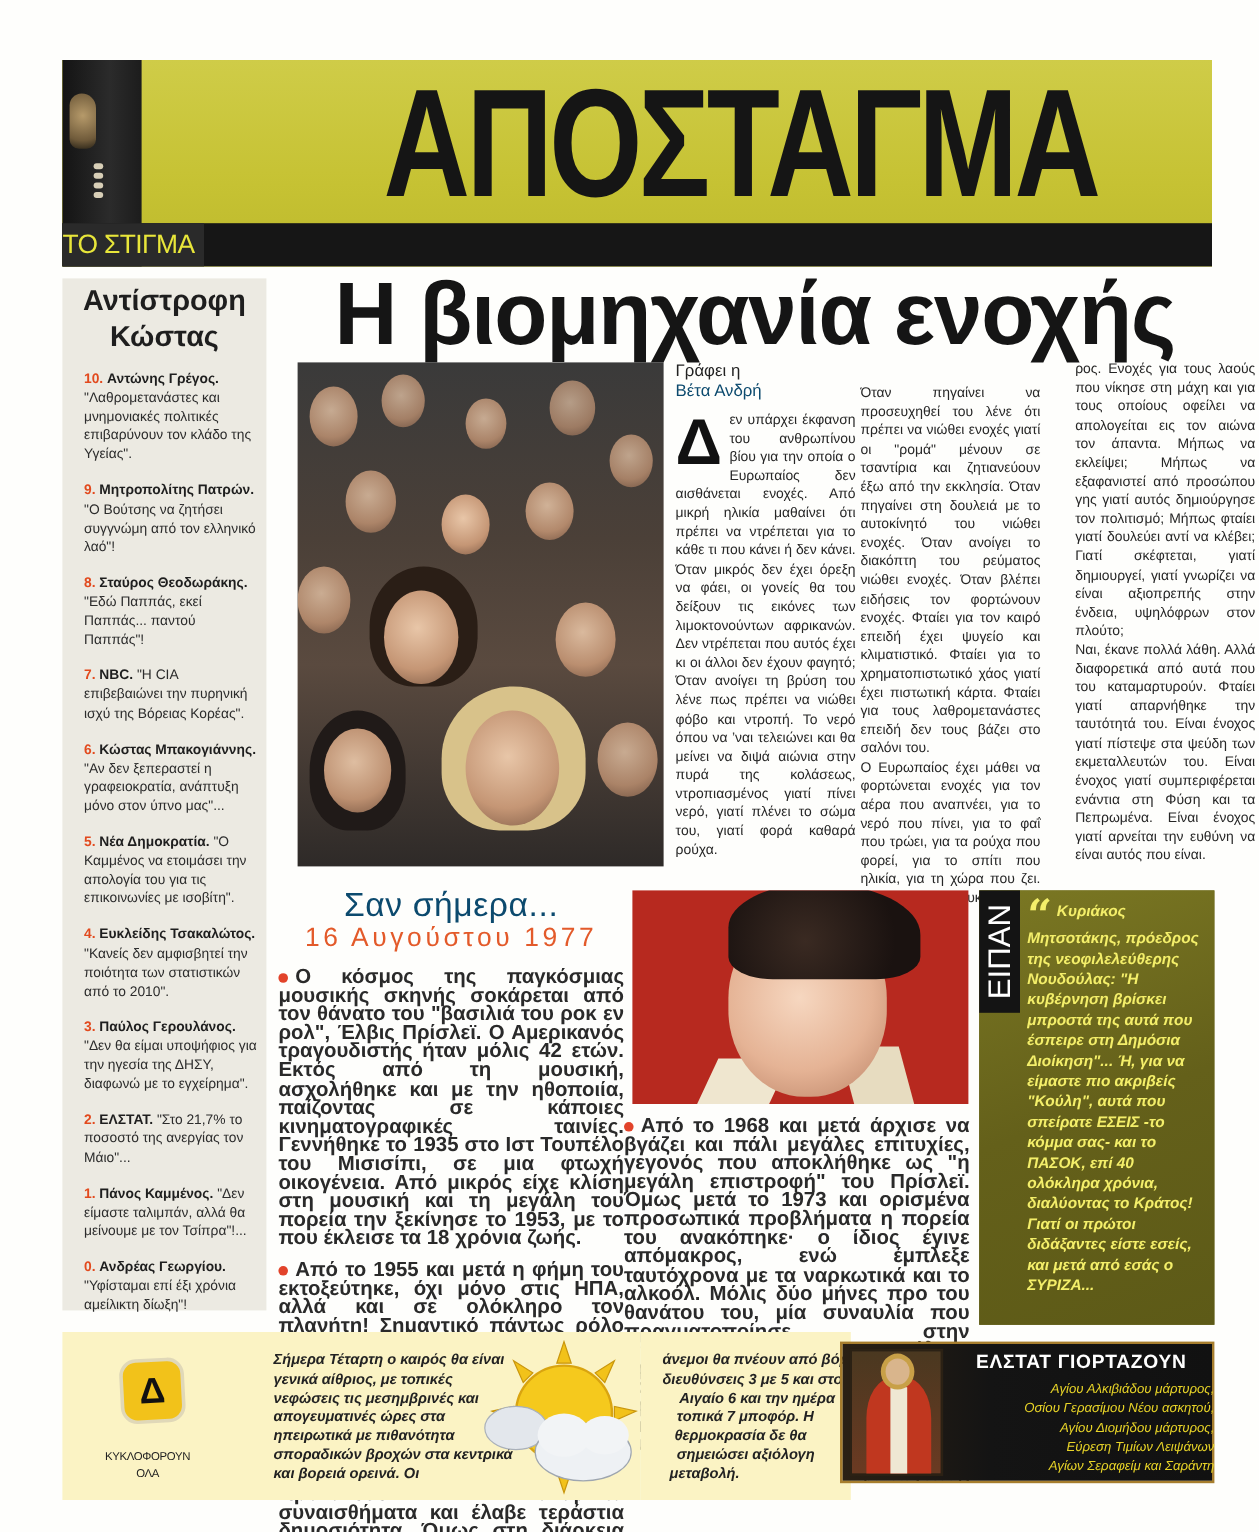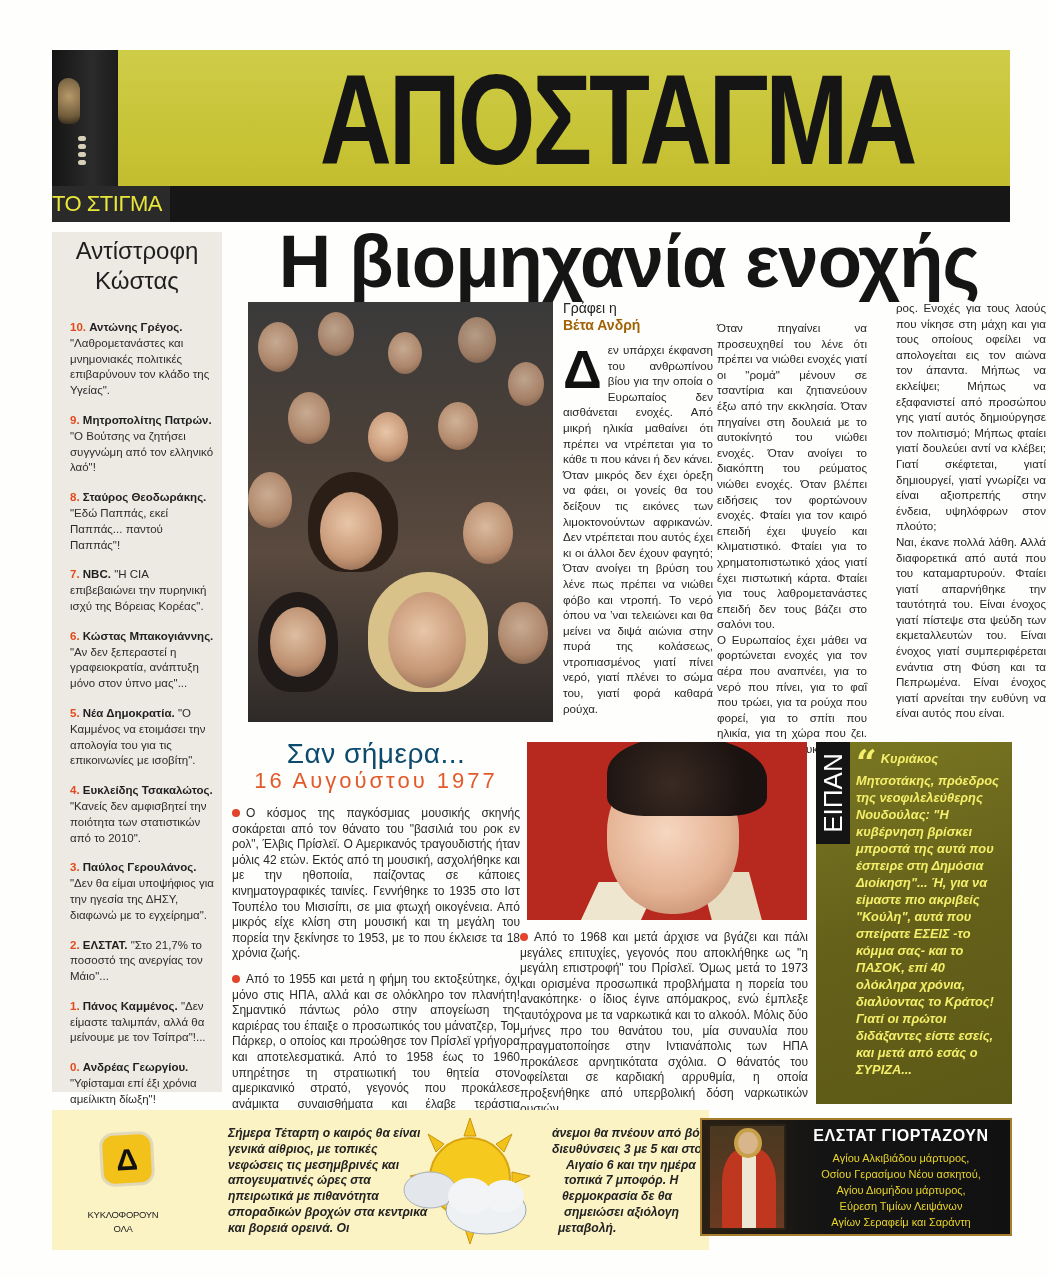--- a/index.html
+++ b/index.html
@@ -15,48 +15,48 @@
   .mast-title { position: absolute; left: 170px; top: 4px; width: 790px; height: 132px; text-align: center;
     font-family: "Liberation Sans", sans-serif; font-weight: 700; font-size: 128px; letter-spacing: -4px;
     color: #151515; line-height: 132px; transform: scaleX(0.78); transform-origin: 50% 50%; }
   .mast-bar { position: absolute; left: 0; top: 136px; width: 958px; height: 36px; background: #161616; }
   .mast-stigma { position: absolute; left: 0; top: 136px; width: 118px; height: 36px; background: #2a2a2a; color: #e8e63a;
     font-size: 22px; line-height: 36px; transform-origin: 0 50%; letter-spacing: -0.5px; }
   .mast-headline { position: absolute; left: 130px; top: 136px; height: 36px; color: #ffffff; font-weight: 700; font-size: 25px; line-height: 38px; white-space: nowrap; letter-spacing: 0.2px; }
 
   
   .countdown { position: absolute; left: 52px; top: 232px; width: 170px; height: 860px; background: #eceae2; padding: 4px 6px 0 18px; }
-  .countdown-title { text-align: center; font-weight: 400; font-size: 24px; line-height: 30px; color: #1e1e1e; margin-left: -12px; margin-bottom: 24px; }
+  .countdown-title { text-align: center; font-weight: 700; font-size: 24px; line-height: 30px; color: #1e1e1e; margin-left: -12px; margin-bottom: 13px; }
   .cd-item { font-size: 11.5px; line-height: 15.8px; margin-bottom: 14px; color: #2c2c2c; }
   .cd-num { color: #e24a1e; font-weight: 700; }
   .cd-name { font-weight: 700; color: #1e1e1e; }
   .countdown-sign { text-align: right; font-weight: 700; font-size: 17px; line-height: 22px; margin-top: 14px; padding-right: 4px; color: #1a1a1a; }
 
   
   .main-headline { position: absolute; left: 248px; top: 222px; width: 762px; height: 80px; text-align: center;
     font-weight: 700; font-size: 74px; line-height: 80px; color: #151515; letter-spacing: -1px; transform: scaleX(0.98); }
 
   
   .crowd-photo { position: absolute; left: 248px; top: 302px; width: 305px; height: 420px; overflow: hidden;
     background: linear-gradient(180deg, #3a3a3a 0%, #4b4038 35%, #5a4a3f 60%, #2e2a28 100%); }
   .crowd-photo .face { position: absolute; border-radius: 50%; background: radial-gradient(circle at 45% 40%, #e8c6a8 0%, #c59675 60%, #7d5a45 100%); }
   .crowd-photo .hair { position: absolute; border-radius: 50% 50% 40% 40%; }
 
   
   .art-col { position: absolute; top: 300px; width: 150px; font-size: 11.6px; line-height: 15.6px; color: #262626; text-align: justify; hyphens: manual; }
   .art-col p { margin-bottom: 0; }
   .byline-1 { font-size: 14px; line-height: 17px; color: #222; }
-  .byline-2 { font-size: 14px; line-height: 17px; font-weight: 700; color: #a16207; margin-bottom: 8px; }
+  .byline-2 { font-size: 14px; line-height: 17px; font-weight: 400; color: #0c4a6e; margin-bottom: 8px; }
   .dropcap { float: left; font-weight: 700; font-size: 54px; line-height: 46px; margin: 4px 6px 0 0; color: #111; }
 
   
   .san-box { position: absolute; left: 232px; top: 740px; width: 288px; }
   .san-title { text-align: center; font-size: 28px; line-height: 28px; color: #0c4a6e; letter-spacing: 0.5px; }
   .san-date { text-align: center; font-size: 22px; line-height: 26px; color: #e35a2a; letter-spacing: 3px; margin-bottom: 12px; }
-  .san-p { font-size: 12px; line-height: 15.6px; color: #2a2a2a; text-align: justify; margin-bottom: 10px; }
+  .san-p { font-size: 17px; line-height: 15.6px; color: #2a2a2a; text-align: justify; margin-bottom: 10px; font-weight: bold; }
   .bullet { display: inline-block; width: 8px; height: 8px; border-radius: 50%; background: #e2432a; margin-right: 6px; vertical-align: 0; }
 
   .elvis-photo { position: absolute; left: 527px; top: 742px; width: 280px; height: 178px; background: #b7291f; overflow: hidden; }
   .elvis-photo .hair { position: absolute; left: 80px; top: -6px; width: 160px; height: 80px; border-radius: 60% 70% 30% 30%; background: radial-gradient(circle at 40% 60%, #3a2a22 0%, #1a1210 70%); }
   .elvis-photo .head { position: absolute; left: 80px; top: 22px; width: 132px; height: 150px; border-radius: 45% 45% 48% 48%; background: radial-gradient(circle at 45% 45%, #f6d7c0 0%, #e5b395 55%, #b88064 100%); }
   .elvis-photo .collar-l { position: absolute; left: 60px; top: 140px; width: 60px; height: 50px; background: #efe6cf; transform: skewX(-25deg); }
   .elvis-photo .collar-r { position: absolute; left: 180px; top: 130px; width: 50px; height: 60px; background: #e7dcc0; transform: skewX(15deg); }
 
   .elvis-text { position: absolute; left: 520px; top: 930px; width: 288px; }
   .signature-right { text-align: right; font-weight: 700; font-size: 12px; line-height: 16px; color: #1a1a1a; }
@@ -80,21 +80,21 @@
   .weather-text2 { position: absolute; left: 18px; top: 16px; width: 140px; font-style: italic; font-weight: 700; font-size: 12.2px; line-height: 15.8px; color: #222; }
   .weather-text2 .ln { display: block; white-space: nowrap; }
 
   
   .namedays { position: absolute; left: 700px; top: 1118px; width: 312px; height: 118px; background: linear-gradient(90deg, #2a2014 0%, #141414 40%, #111 100%); border: 2px solid #a77e2e; }
   .icon-box { position: absolute; left: 6px; top: 4px; width: 78px; height: 106px; background: linear-gradient(180deg, #4a3820 0%, #6b3a22 100%); border: 2px solid #2b2114; overflow: hidden; }
   .icon-box .robe { position: absolute; left: 12px; top: 22px; width: 54px; height: 84px; background: #c0371f; border-radius: 40% 40% 4px 4px; }
   .icon-box .inner { position: absolute; left: 32px; top: 30px; width: 14px; height: 76px; background: #efe7d3; }
   .icon-box .saint-head { position: absolute; left: 28px; top: 6px; width: 20px; height: 22px; border-radius: 50%; background: #d9b58c; box-shadow: 0 0 0 4px #c8a047; }
   .namedays-title { position: absolute; left: 92px; top: 6px; width: 214px; text-align: center; color: #ffffff; font-weight: 700; font-size: 16px; line-height: 20px; letter-spacing: 0.6px; }
-  .namedays-list { position: absolute; left: 88px; top: 30px; width: 222px; text-align: center; color: #e8d428; font-size: 11px; line-height: 16px; }
+  .namedays-list { position: absolute; left: 88px; top: 30px; width: 222px; text-align: right; color: #e8d428; font-style: italic; font-size: 11px; line-height: 16px; }
   .namedays-list div { white-space: nowrap; }
 </style>
 </head>
 <body>
 
 <div class="masthead">
   <div class="mast-photo">
     <div class="creature"></div>
     <div class="paw" style="top:86px"></div>
     <div class="paw" style="top:94px"></div>

